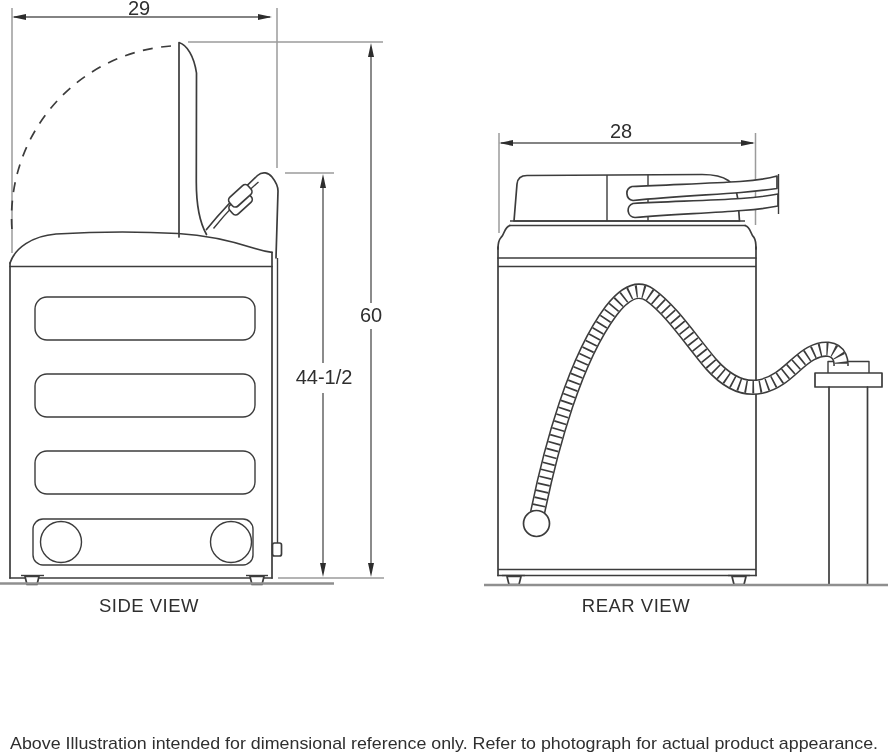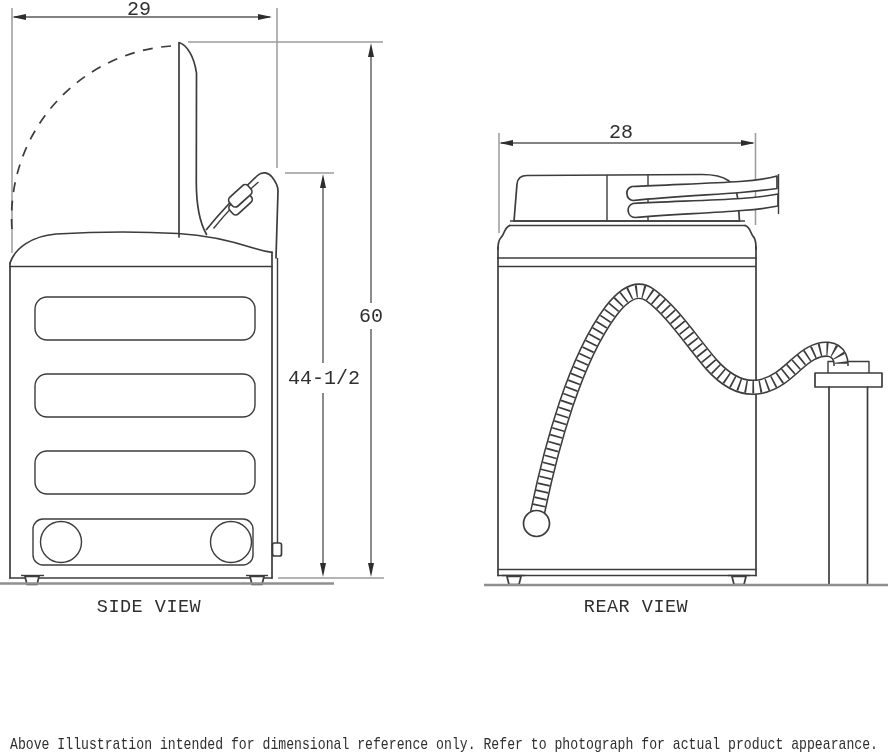--- a/index.html
+++ b/index.html
@@ -1,17 +1,17 @@
 <!DOCTYPE html>
 <html><head>
 <meta charset="utf-8">
 <style>
   html,body{margin:0;padding:0;background:#ffffff;}
   .page{position:relative;width:888px;height:754px;background:#fff;overflow:hidden;
-        font-family:Liberation Mono, monospace;}
+        font-family:Liberation Sans, sans-serif;}
   svg{display:block;}
   .outline{fill:none;stroke:#3c3c3c;stroke-width:1.7;stroke-linecap:round;stroke-linejoin:round;}
   .outline-thin{fill:none;stroke:#3c3c3c;stroke-width:1.4;stroke-linejoin:round;}
   .whitefill{fill:#ffffff;stroke:none;}
   .white-outline{fill:#ffffff;stroke:#3c3c3c;stroke-width:1.7;stroke-linejoin:round;}
   .dimline{fill:none;stroke:#5a5a5a;stroke-width:1.4;}
   .extline{fill:none;stroke:#9b9b9b;stroke-width:1.5;}
   .groundline{fill:none;stroke:#8f8f8f;stroke-width:2.4;}
   .arrow{fill:#2d2d2d;stroke:none;}
   .dashedarc{fill:none;stroke:#3c3c3c;stroke-width:1.7;stroke-dasharray:10 8.5;}

